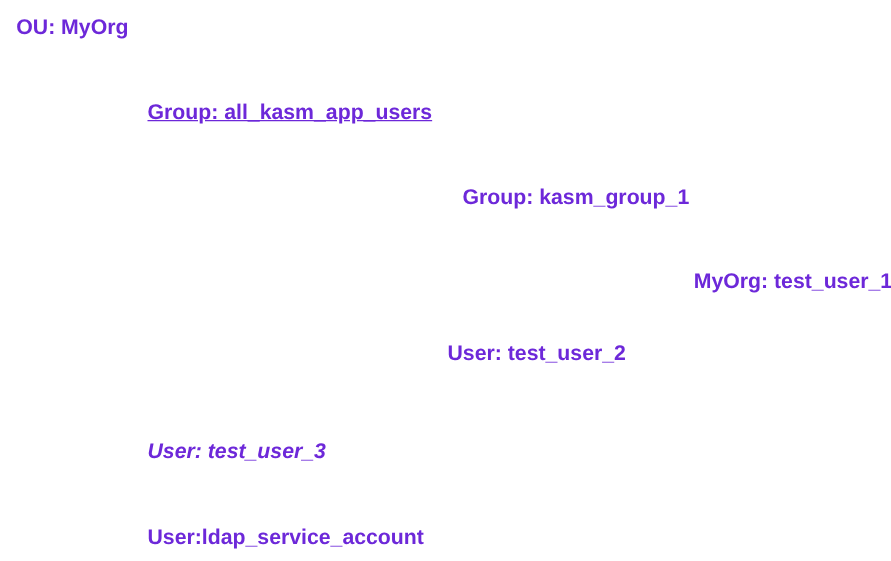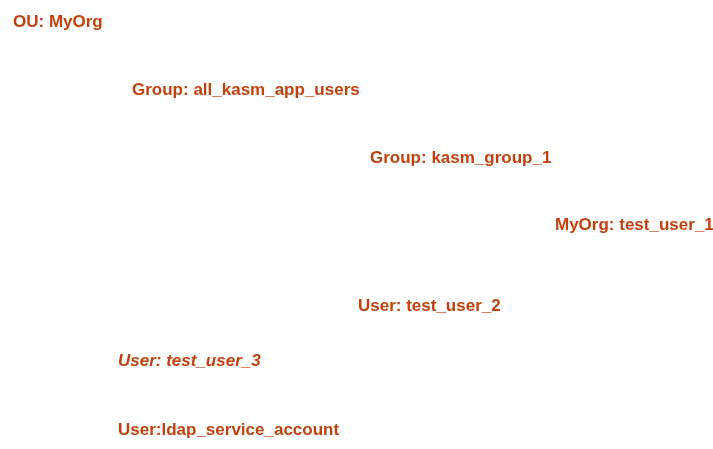--- a/index.html
+++ b/index.html
@@ -1,24 +1,24 @@
 <!DOCTYPE html>
 <html><head>
 <meta charset="utf-8">
 <style>
   html, body { margin: 0; padding: 0; background: #ffffff; }
   body { width: 713px; height: 449px; position: relative; overflow: hidden;
          font-family: "Liberation Sans", "DejaVu Sans", sans-serif; }
-  .node { position: absolute; font-weight: bold; font-size: 17px; color: #c2410c;
+  .node { position: absolute; font-weight: bold; font-size: 17px; color: #6d28d9;
           white-space: nowrap; line-height: 20px; }
 </style>
 </head>
 <body>
 
 <div>
   <div class="node" style="left:13px; top:12px;">OU: MyOrg</div>
-  <div class="node" style="left:132px; top:80px;">Group: all_kasm_app_users</div>
+  <div class="node" style="left:118px; top:80px;text-decoration:underline;">Group: all_kasm_app_users</div>
   <div class="node" style="left:358px; top:148px;margin-left:12px;">Group: kasm_group_1</div>
   <div class="node" style="left:555px; top:215px;">MyOrg: test_user_1</div>
-  <div class="node" style="left:358px; top:296px;">User: test_user_2</div>
+  <div class="node" style="left:358px; top:273px;">User: test_user_2</div>
   <div class="node" style="left:118px; top:351px;font-style:italic;">User: test_user_3</div>
   <div class="node" style="left:118px; top:420px;text-align:right;">User:ldap_service_account</div>
 </div>
 
 </body></html>

